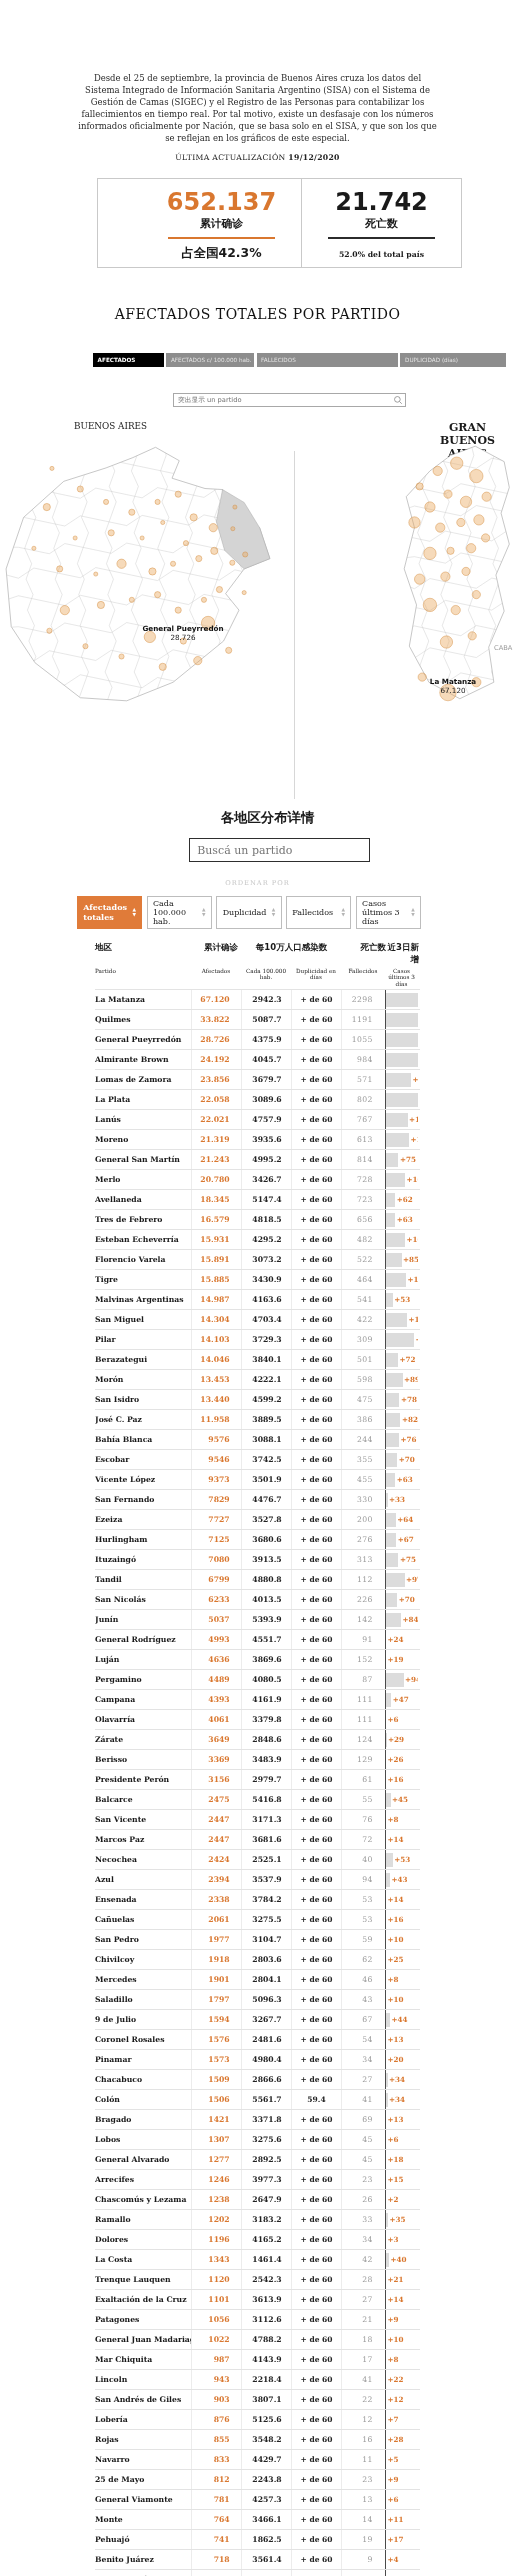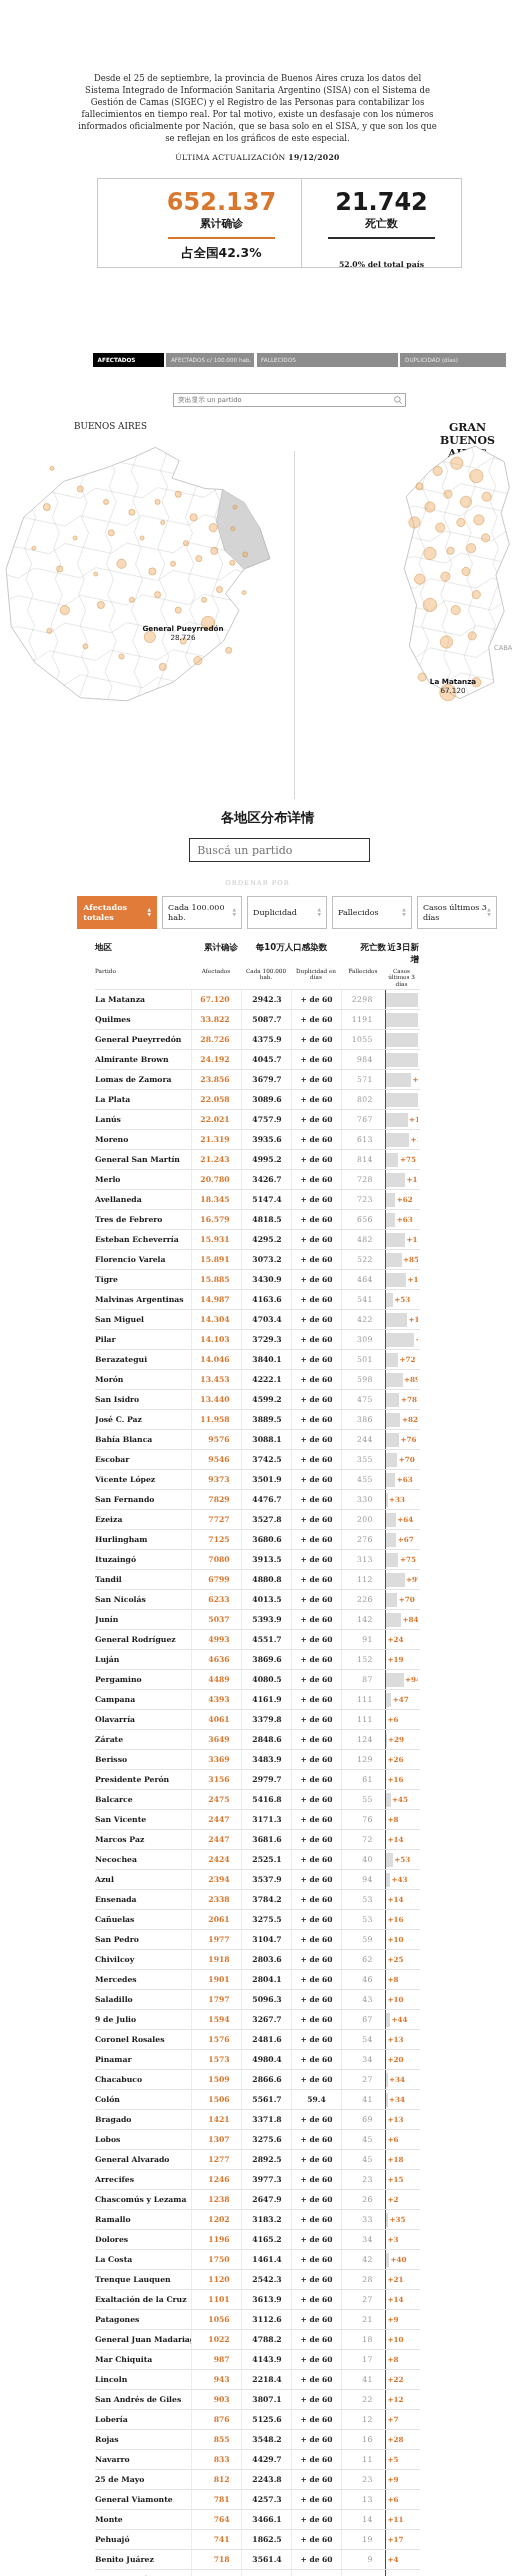--- a/index.html
+++ b/index.html
@@ -13,21 +13,21 @@
   .update-line{top:153px;left:0;width:515px;text-align:center;font-size:7.7px;letter-spacing:0.3px;color:#222;}
   .update-line b{font-weight:bold;}
   
   .statbox{top:178px;left:97px;width:319px;height:88px;border:0.5px solid #c9c9c9;display:flex;padding-left:44px;}
   .stat{flex:1;text-align:center;padding-top:11.3px;}
   .stat+.stat{border-left:0.5px solid #c9c9c9;}
   .stat-value{font-size:24px;font-weight:bold;line-height:1;font-family:"DejaVu Sans","Liberation Sans",sans-serif;}
   .stat-label{font-size:10.8px;font-weight:bold;margin-top:3.1px;}
   .stat-rule{width:107px;height:2.6px;margin:5.2px auto 6.2px auto;}
   .stat-sub-cn{font-size:12.4px;font-weight:bold;}
-  .stat-sub-es{font-size:7.7px;font-weight:bold;margin-top:21px;}
+  .stat-sub-es{font-size:7.7px;font-weight:bold;margin-top:11px;}
   
   .sec-title{top:306px;left:0;width:515px;text-align:center;font-size:14px;letter-spacing:0.5px;color:#111;}
   .tabs{top:353px;left:93px;width:413px;height:14px;display:flex;gap:2.6px;
         font-family:"DejaVu Sans","Liberation Sans",sans-serif;}
   .tab{height:14px;display:flex;align-items:center;padding-left:4.6px;font-size:5.7px;color:#e3e3e3;
        background:#8d8d8d;box-sizing:border-box;cursor:pointer;white-space:nowrap;overflow:hidden;}
   .tab.active{background:#000;color:#fff;font-weight:bold;}
   .tab:nth-child(1){width:71px;} .tab:nth-child(2){width:88px;}
   .tab:nth-child(3){width:142px;} .tab:nth-child(4){width:106px;}
   .search1{top:393px;left:173px;width:233px;height:14px;border:0.5px solid #a8a8a8;box-sizing:border-box;
@@ -43,21 +43,21 @@
   .map-label .v{font-size:7.2px;color:#222;}
   .caba-label{top:644px;left:494px;font-size:6.7px;color:#9a9a9a;
               font-family:"DejaVu Sans","Liberation Sans",sans-serif;}
   
   .t2-title{top:809px;left:0;width:515px;text-align:center;font-size:13.4px;font-weight:bold;padding-left:10px;}
   .search2{top:838px;left:189px;width:181px;height:24px;border:1px solid #2e2e2e;box-sizing:border-box;
            display:flex;align-items:center;background:#fff;}
   .search2 input{border:0;outline:0;width:100%;font-size:11px;padding:0 7.2px;color:#555;
                  font-family:"DejaVu Serif","Liberation Serif",serif;background:transparent;}
   .ordenar{top:879px;left:0;width:515px;text-align:center;font-size:6.7px;color:#c6c6c6;letter-spacing:1px;}
-  .chips{top:896px;left:77px;width:420px;height:33px;display:flex;gap:4.6px;border-radius:9px;}
+  .chips{top:896px;left:77px;width:344px;height:33px;display:flex;gap:4.6px;border-radius:9px;}
   .chip{flex:1;border:0.5px solid #bdbdbd;background:#fff;box-sizing:border-box;display:flex;
         align-items:center;justify-content:space-between;padding:3.1px 5.2px;cursor:pointer;}
   .chip .lab{font-size:8px;line-height:1.15;color:#1a1a1a;}
   .chip .arrows{display:flex;flex-direction:column;font-size:4.6px;color:#b5b5b5;line-height:1;}
   .chip.active{background:#e07b39;border-color:#e07b39;}
   .chip.active .lab{color:#fff;font-weight:bold;}
   .chip.active .arrows{color:#fff;}
   
   .table{top:942px;left:95px;width:325px;}
   .hrow-cn{display:grid;grid-template-columns:96px 50px 101px 44px 33px;font-size:8.5px;font-weight:bold;}
@@ -100,20 +100,21 @@
       <div class="stat-sub-cn cjk">占全国42.3%</div>
     </div>
     <div class="stat">
       <div class="stat-value" style="color:#1a1a1a">21.742</div>
       <div class="stat-label cjk">死亡数</div>
       <div class="stat-rule" style="background:#2b2b2b"></div>
       <div class="stat-sub-es">52.0% del total país</div>
     </div>
   </div>
 
+  <div class="abs sec-title">AFECTADOS TOTALES POR PARTIDO</div>
 
   <div class="abs tabs" id="tabs">
       <div class="tab active">AFECTADOS</div>
       <div class="tab">AFECTADOS c/ 100.000 hab.</div>
       <div class="tab">FALLECIDOS</div>
       <div class="tab">DUPLICIDAD (días)</div>
     </div>
 
   <div class="abs search1">
     <input placeholder="突出显示 un partido" style="">
@@ -980,21 +981,21 @@
           <div class="c af">1196</div>
           <div class="c cada">4165.2</div>
           <div class="c dup">+ de 60</div>
           <div class="c fall">34</div>
           <div class="c badge">
             <span class="blab">+3</span>
           </div>
         </div>
         <div class="trow">
           <div class="c name">La Costa</div>
-          <div class="c af">1750</div>
+          <div class="c af">1343</div>
           <div class="c cada">1461.4</div>
           <div class="c dup">+ de 60</div>
           <div class="c fall">42</div>
           <div class="c badge">
             <span class="bbar" style="width: 3.1px;"></span>
             <span class="blab">+40</span>
           </div>
         </div>
         <div class="trow">
           <div class="c name">Trenque Lauquen</div>

